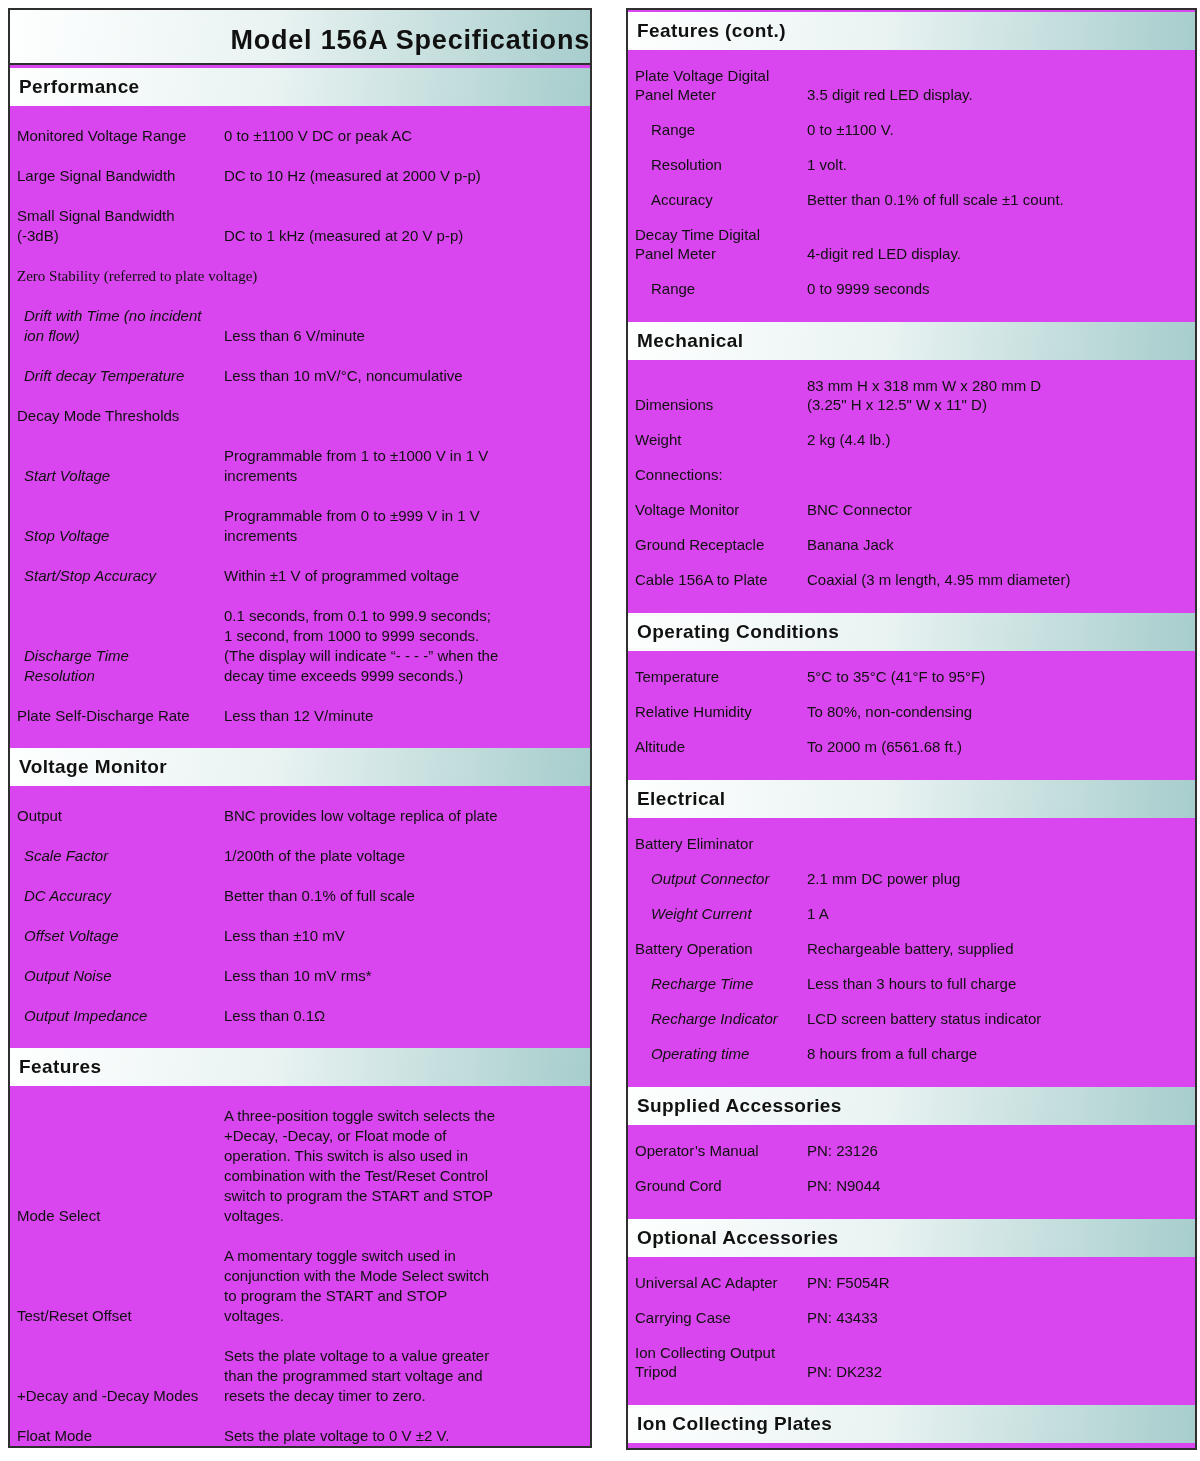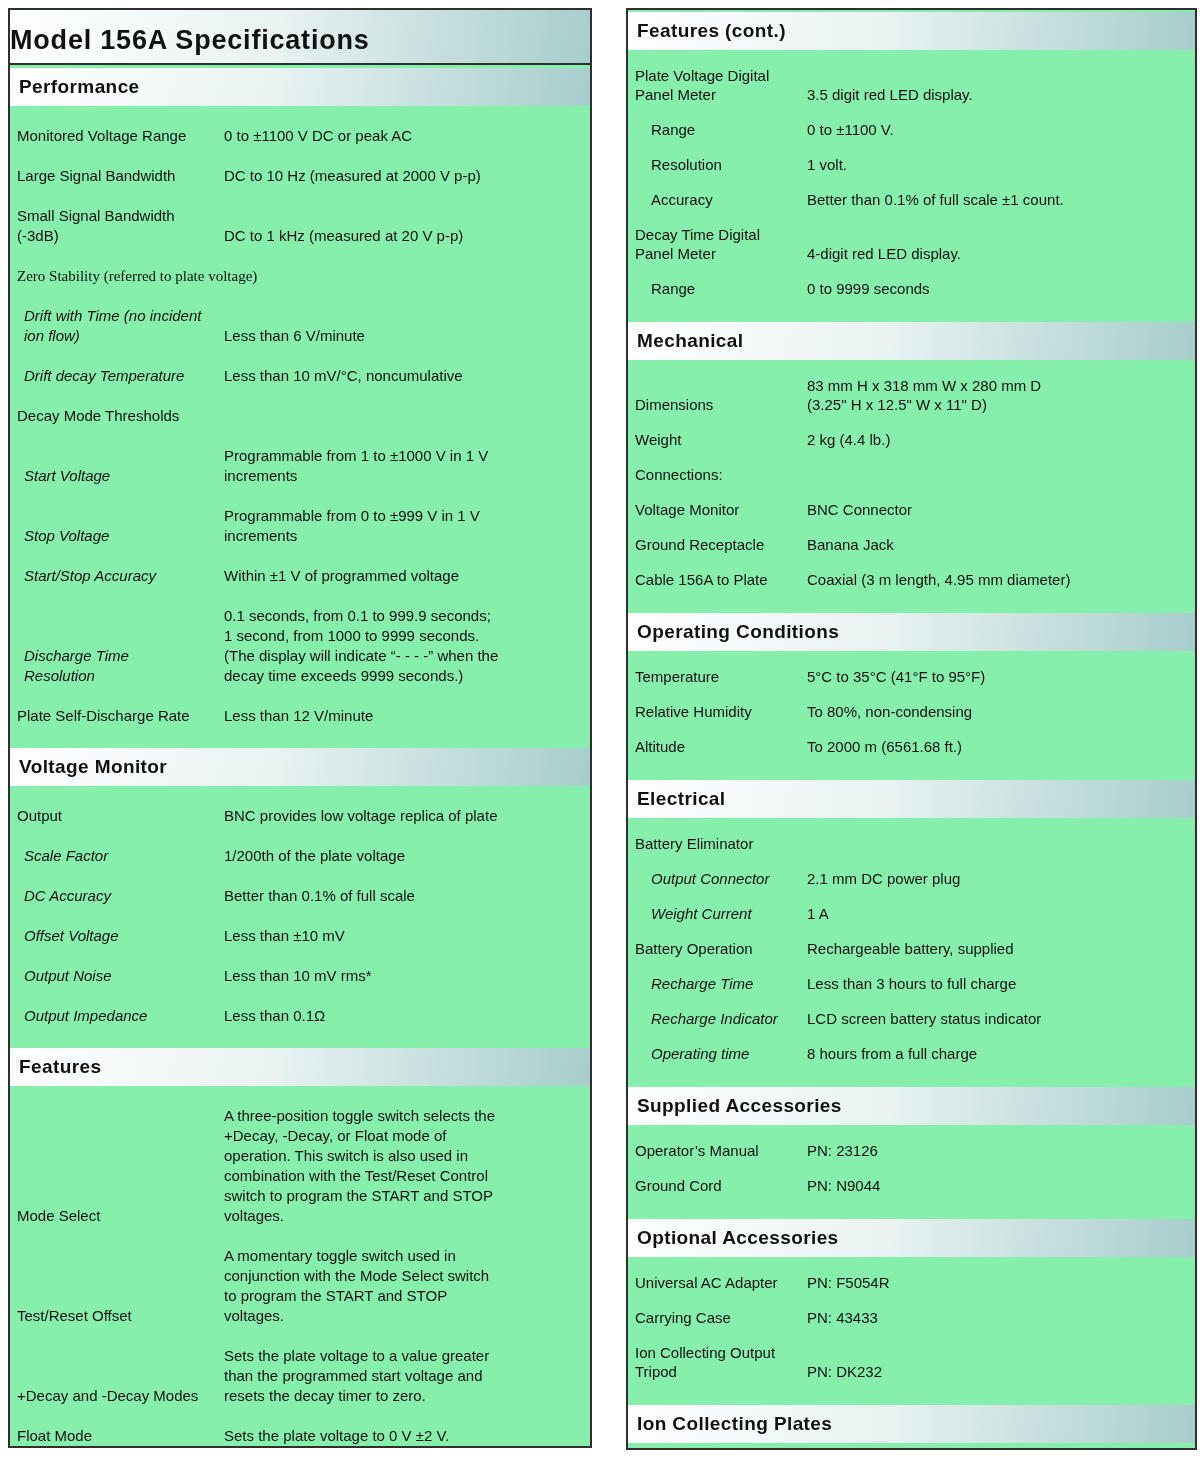--- a/index.html
+++ b/index.html
@@ -3,25 +3,25 @@
 <meta charset="utf-8">
 <style>
   html,body{margin:0;padding:0;}
   body{
     width:1200px;height:1461px;position:relative;
     background:#ffffff;color:#111;
     font-family:"Liberation Sans", sans-serif;
   }
   .box{
     position:absolute;box-sizing:border-box;
-    border:2px solid #2f2f2f;background:#86efac;overflow:hidden;
+    border:2px solid #2f2f2f;background:#d946ef;overflow:hidden;
   }
   #left-title{left:8px;top:8px;width:584px;height:64px;
     background:linear-gradient(98deg,#feffff 0%,#e9f3f2 45%,#a6cdcc 100%);
-    display:flex;align-items:center;justify-content:flex-start;}
+    display:flex;align-items:center;justify-content:flex-end;}
   #left-title span{font-weight:bold;font-size:27px;letter-spacing:.8px;}
   #left-main{left:8px;top:63px;width:584px;height:1385px;}
   #right-main{left:626px;top:8px;width:571px;height:1442px;}
 
   .band{
     background:linear-gradient(98deg,#feffff 0%,#e9f3f2 45%,#a6cdcc 100%);
     height:38px;display:flex;align-items:center;
   }
   .band span{font-weight:bold;font-size:19px;letter-spacing:.4px;padding-left:9px;}
   .section .band{margin-top:22px;}

